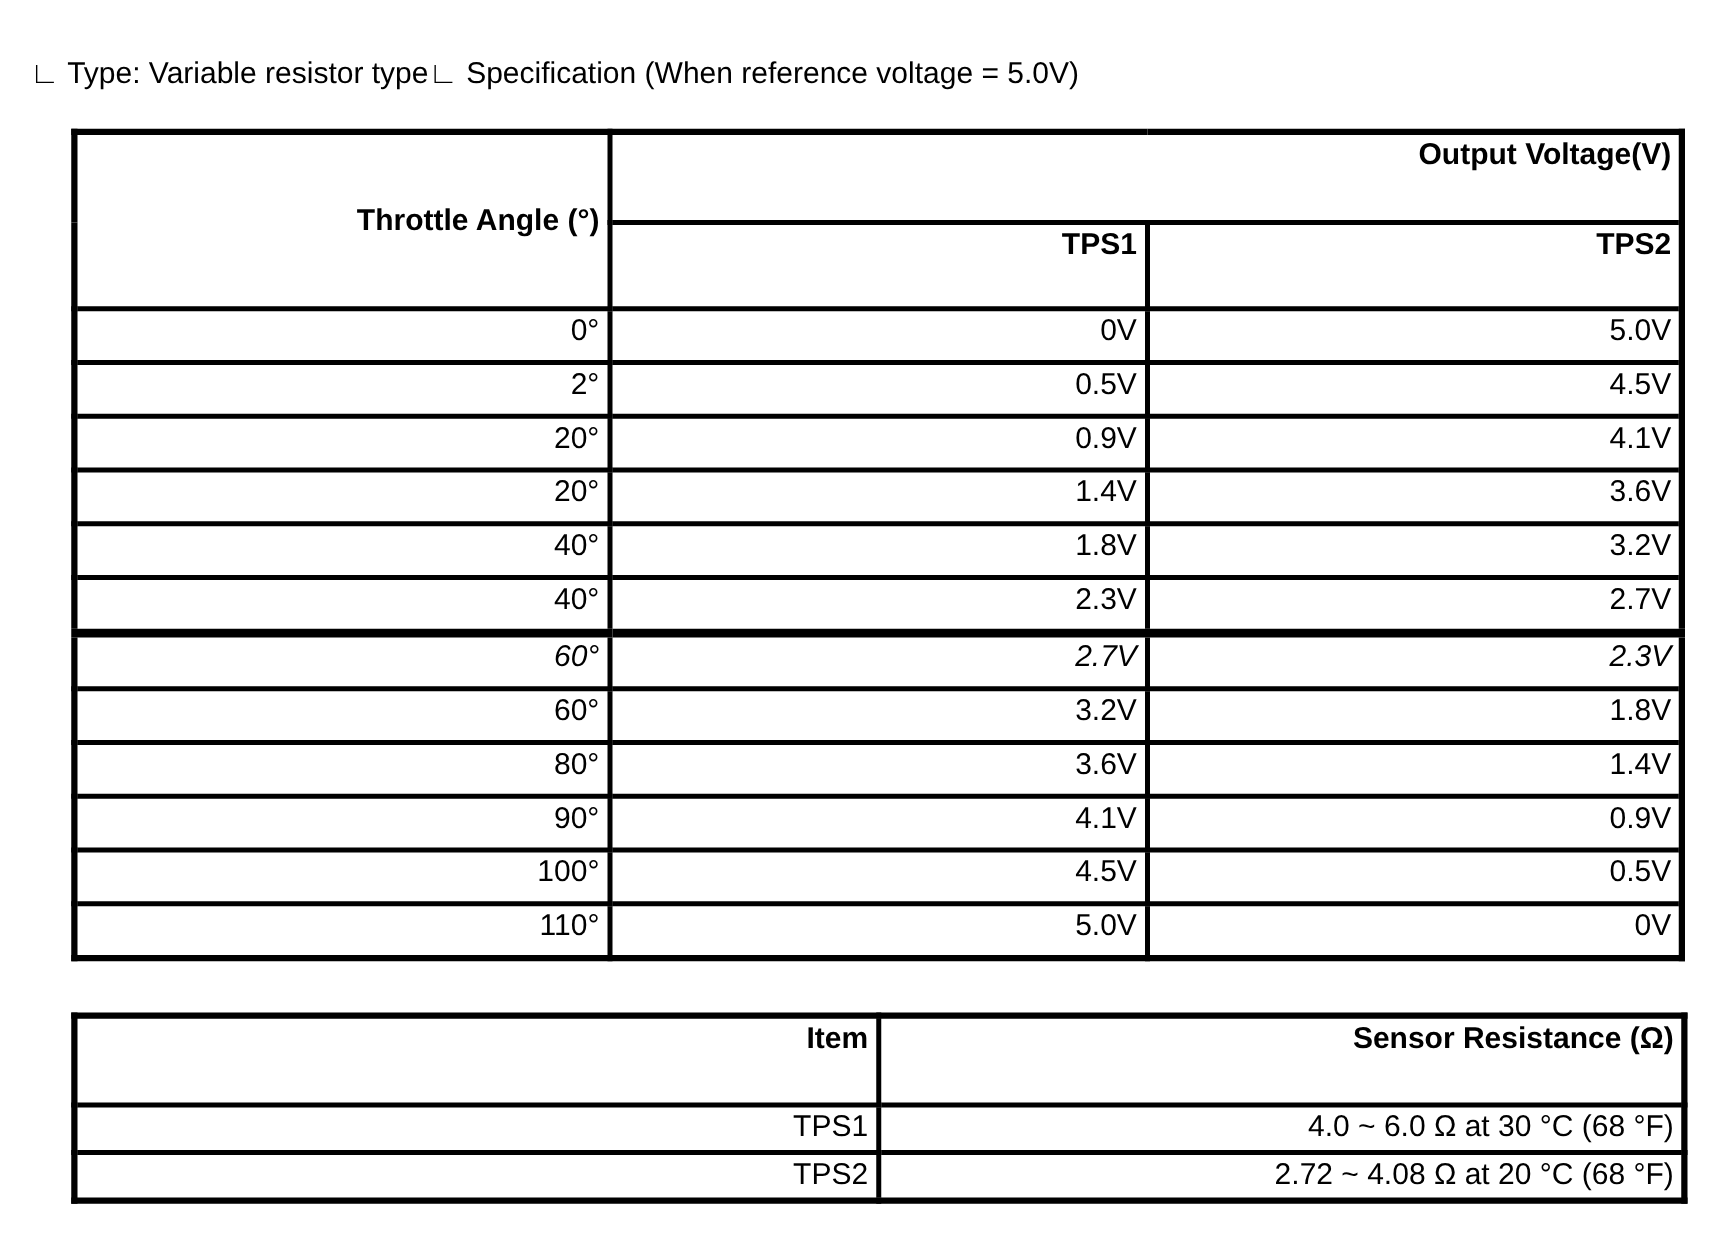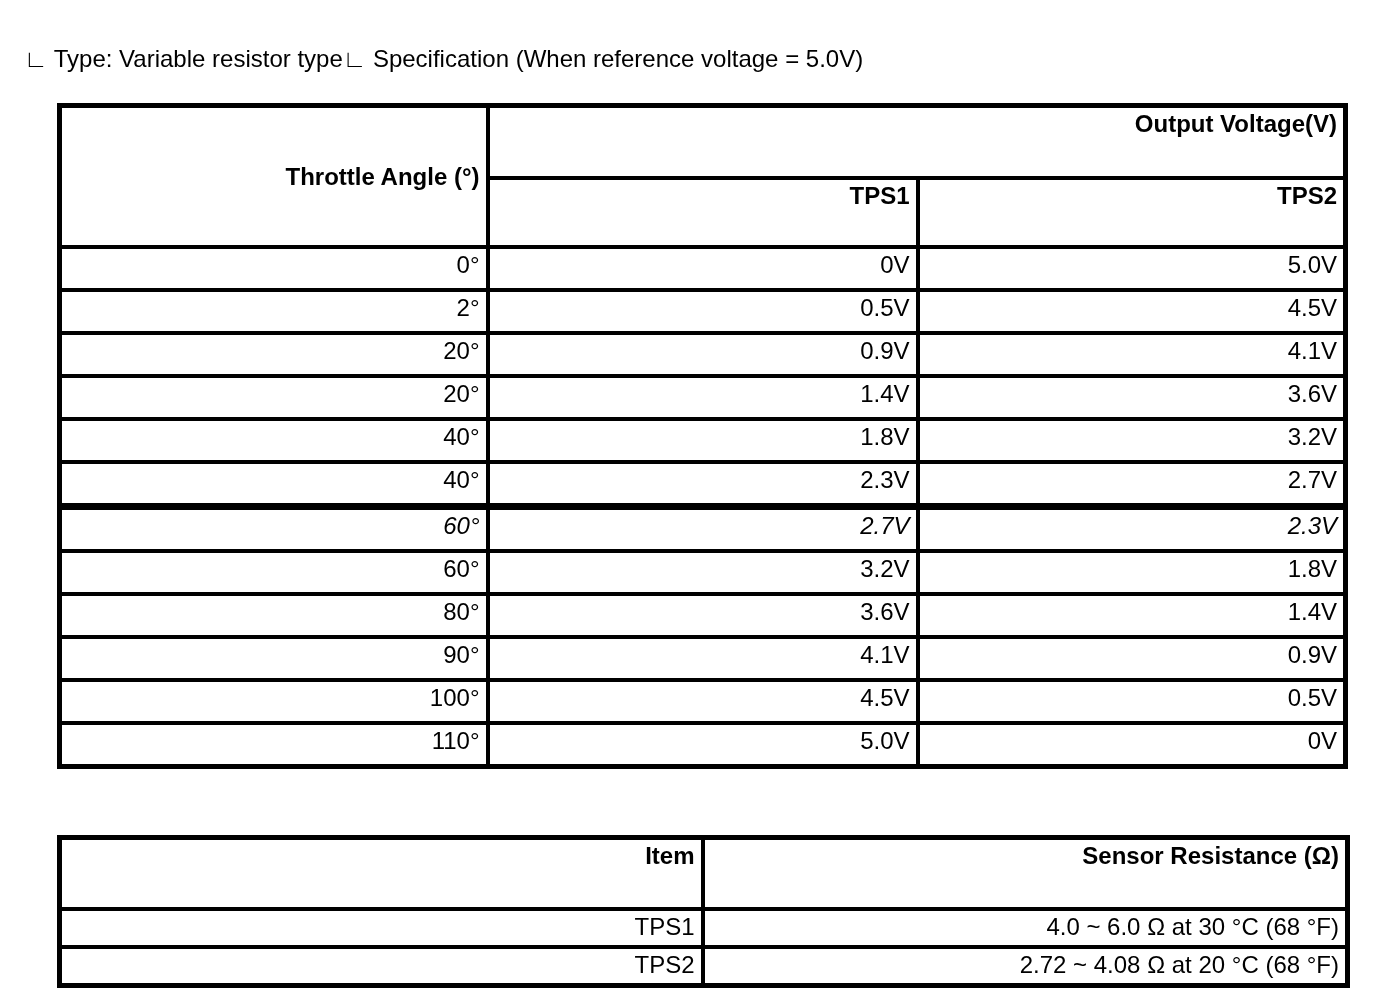--- a/index.html
+++ b/index.html
@@ -41,21 +41,20 @@
   }
   #voltage-table {
     left: 57px;
     top: 103px;
     width: 1286px;
   }
   #resistance-table {
     left: 57px;
     top: 810px;
     width: 1288px;
-    margin-top: 25px;
   }
   th, td {
     border: 4px solid #000000;
     text-align: right;
     vertical-align: top;
     padding: 2px 6px 0 6px;
     font-size: 24px;
     line-height: 1.2;
     overflow: hidden;
     white-space: nowrap;

